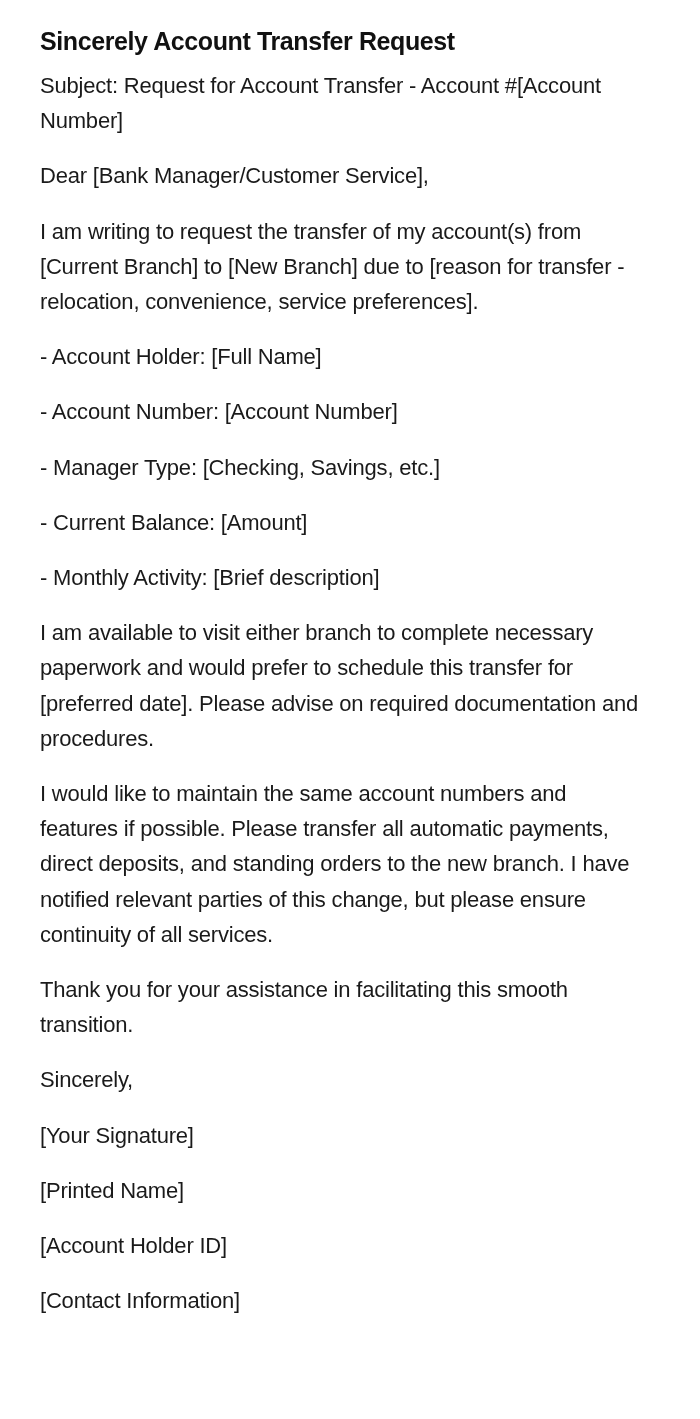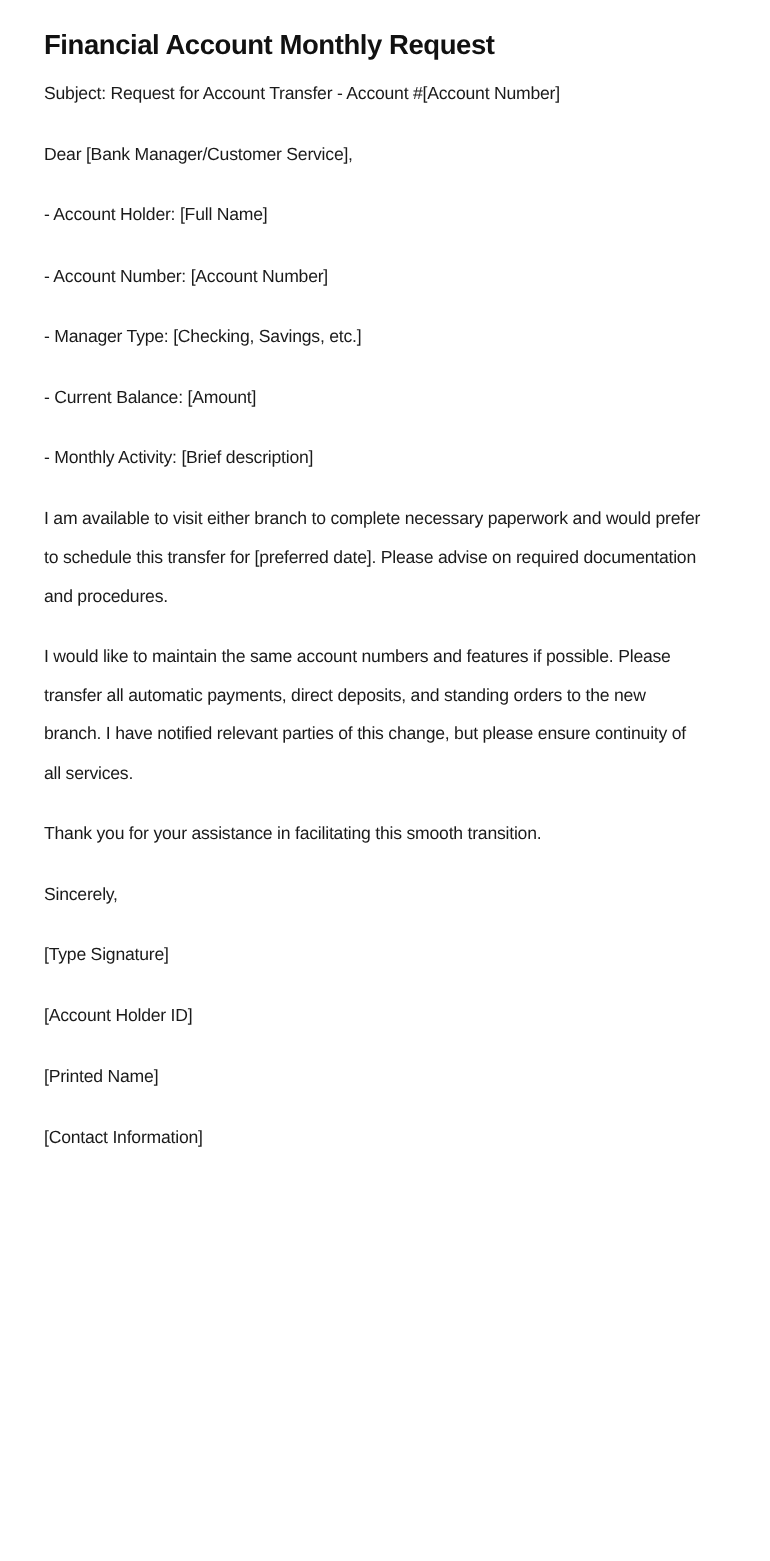--- a/index.html
+++ b/index.html
@@ -20,40 +20,41 @@
     }
     .doc-title {
       font-size: 25px;
       font-weight: bold;
       line-height: 34px;
       margin: 0 0 10px 0;
       letter-spacing: -0.4px;
       color: #111111;
     }
     .para {
-      font-size: 16px;
+      font-size: 22px;
       line-height: 35.2px;
       margin: 0 0 20px 0;
       letter-spacing: -0.2px;
     }
   </style>
 </head>
 <body>
 
 <div class="doc">
-  <h1 class="doc-title">Financial Account Monthly Request</h1>
+  <h1 class="doc-title">Sincerely Account Transfer Request</h1>
 
   <p class="para">Subject: Request for Account Transfer - Account #[Account Number]</p>
   <p class="para">Dear [Bank Manager/Customer Service],</p>
+  <p class="para">I am writing to request the transfer of my account(s) from [Current Branch] to [New Branch] due to [reason for transfer - relocation, convenience, service preferences].</p>
   <p class="para">- Account Holder: [Full Name]</p>
   <p class="para">- Account Number: [Account Number]</p>
   <p class="para">- Manager Type: [Checking, Savings, etc.]</p>
   <p class="para">- Current Balance: [Amount]</p>
   <p class="para">- Monthly Activity: [Brief description]</p>
   <p class="para">I am available to visit either branch to complete necessary paperwork and would prefer to schedule this transfer for [preferred date]. Please advise on required documentation and procedures.</p>
   <p class="para">I would like to maintain the same account numbers and features if possible. Please transfer all automatic payments, direct deposits, and standing orders to the new branch. I have notified relevant parties of this change, but please ensure continuity of all services.</p>
   <p class="para">Thank you for your assistance in facilitating this smooth transition.</p>
   <p class="para">Sincerely,</p>
-  <p class="para">[Type Signature]</p>
+  <p class="para">[Your Signature]</p>
+  <p class="para">[Printed Name]</p>
   <p class="para">[Account Holder ID]</p>
-  <p class="para">[Printed Name]</p>
   <p class="para">[Contact Information]</p>
 </div>
 
 </body></html>

